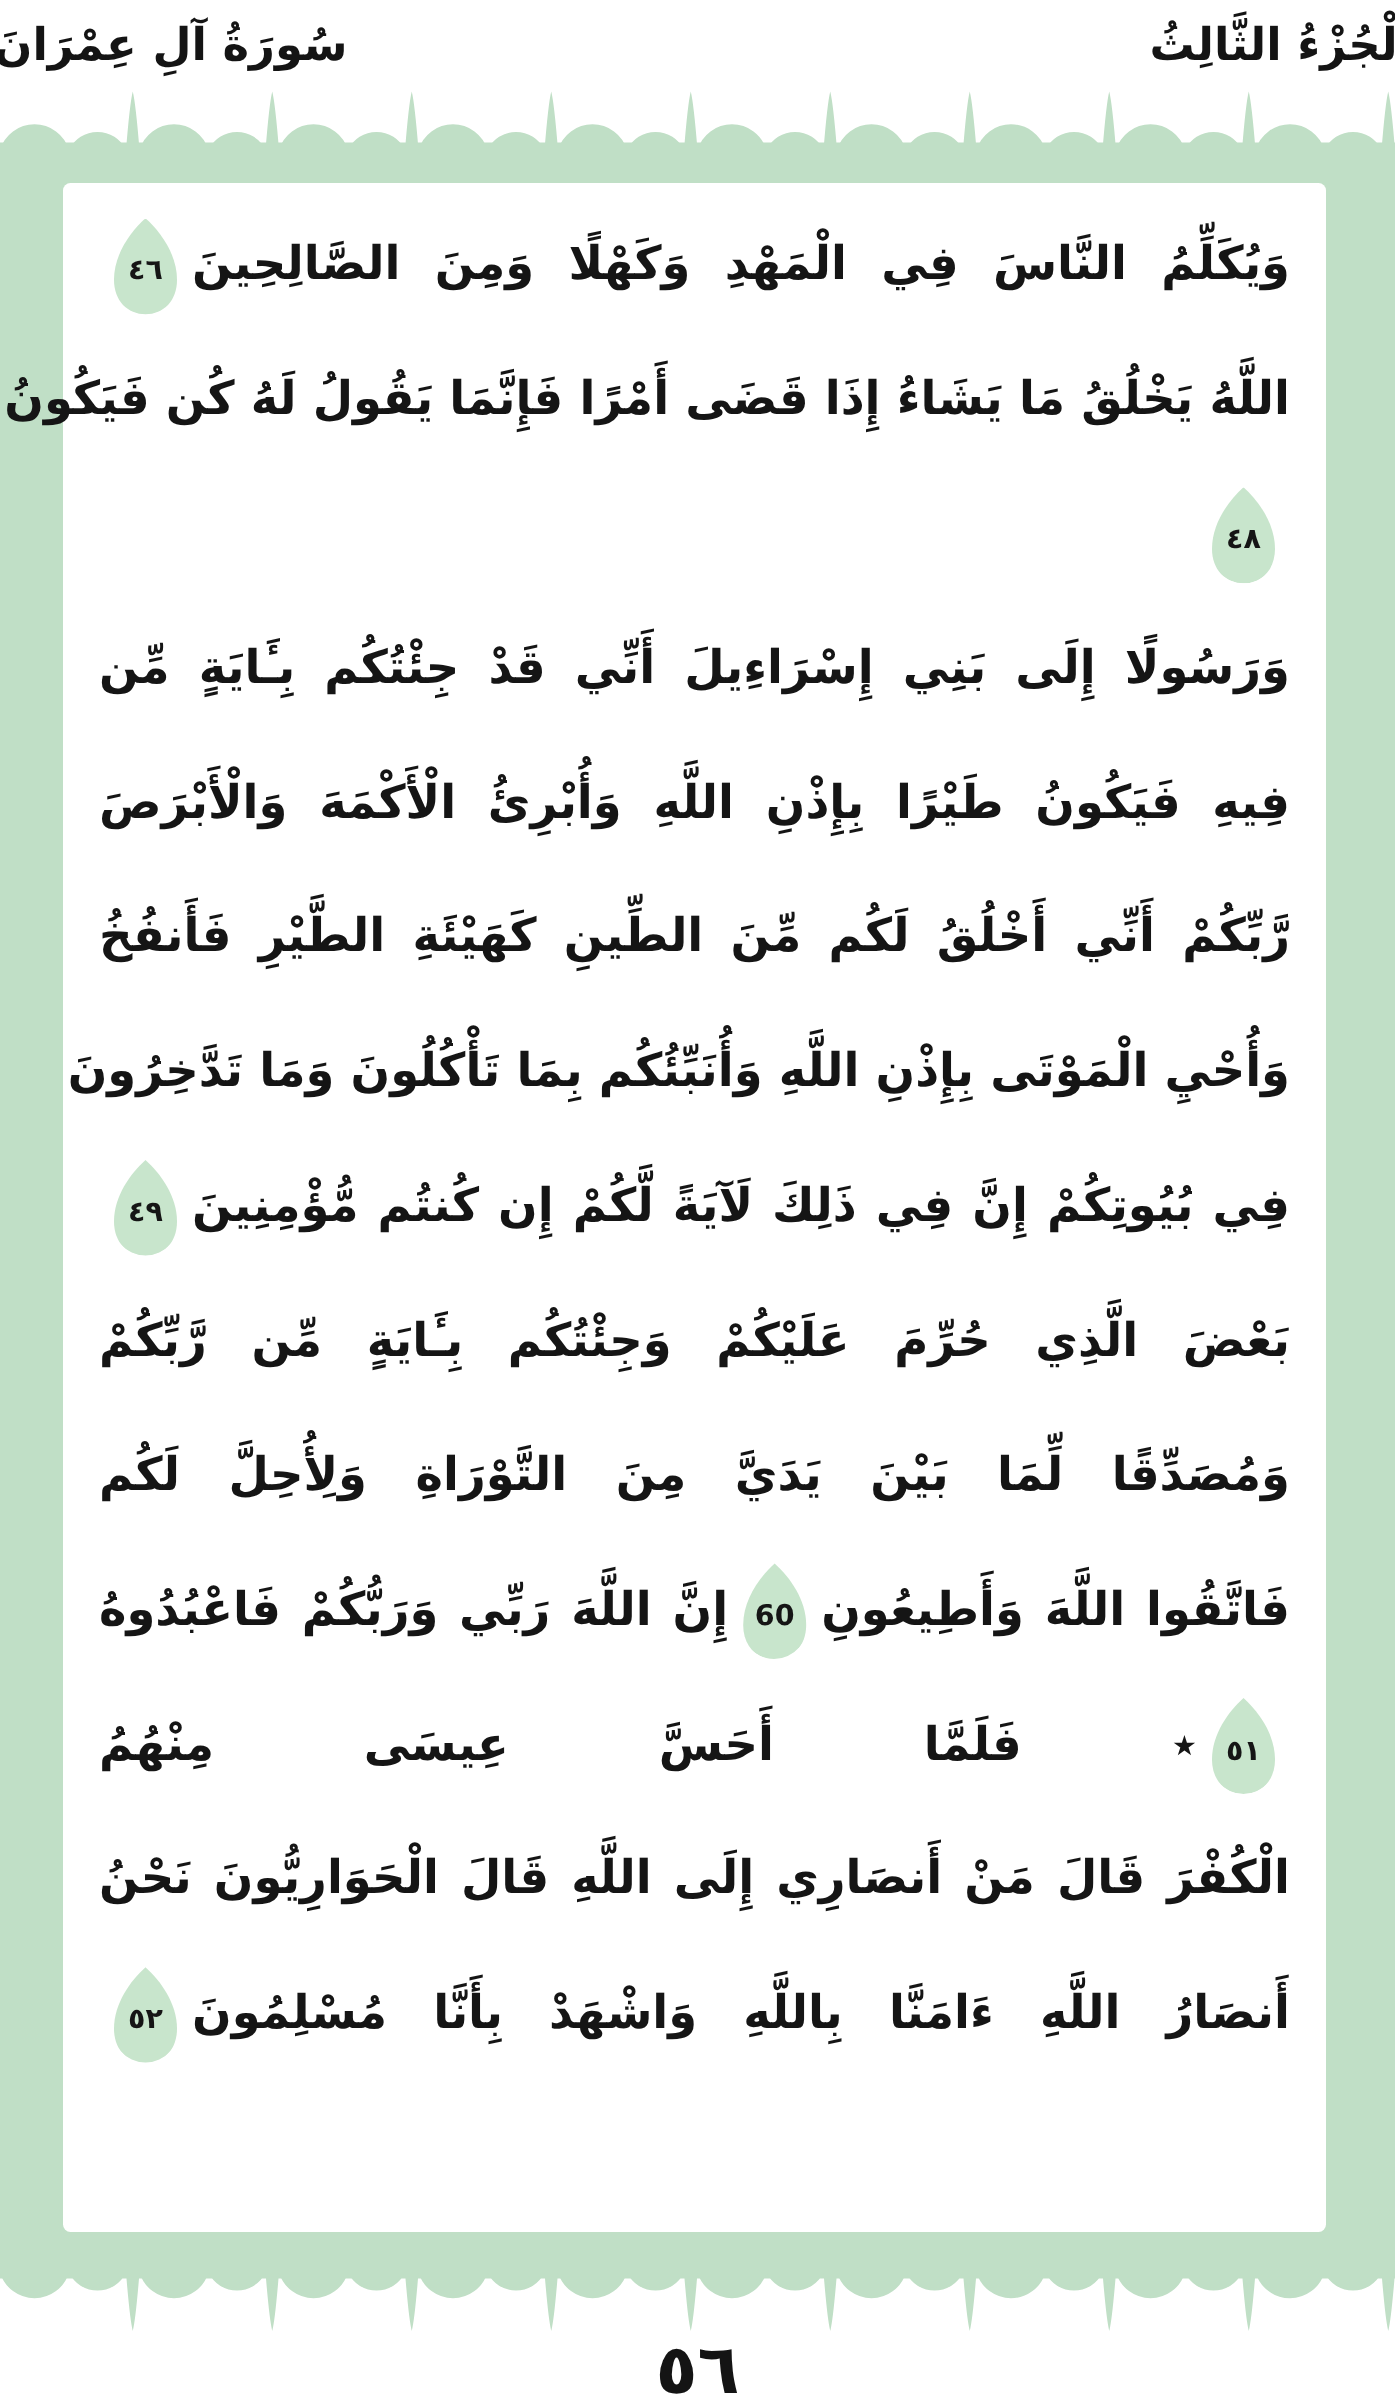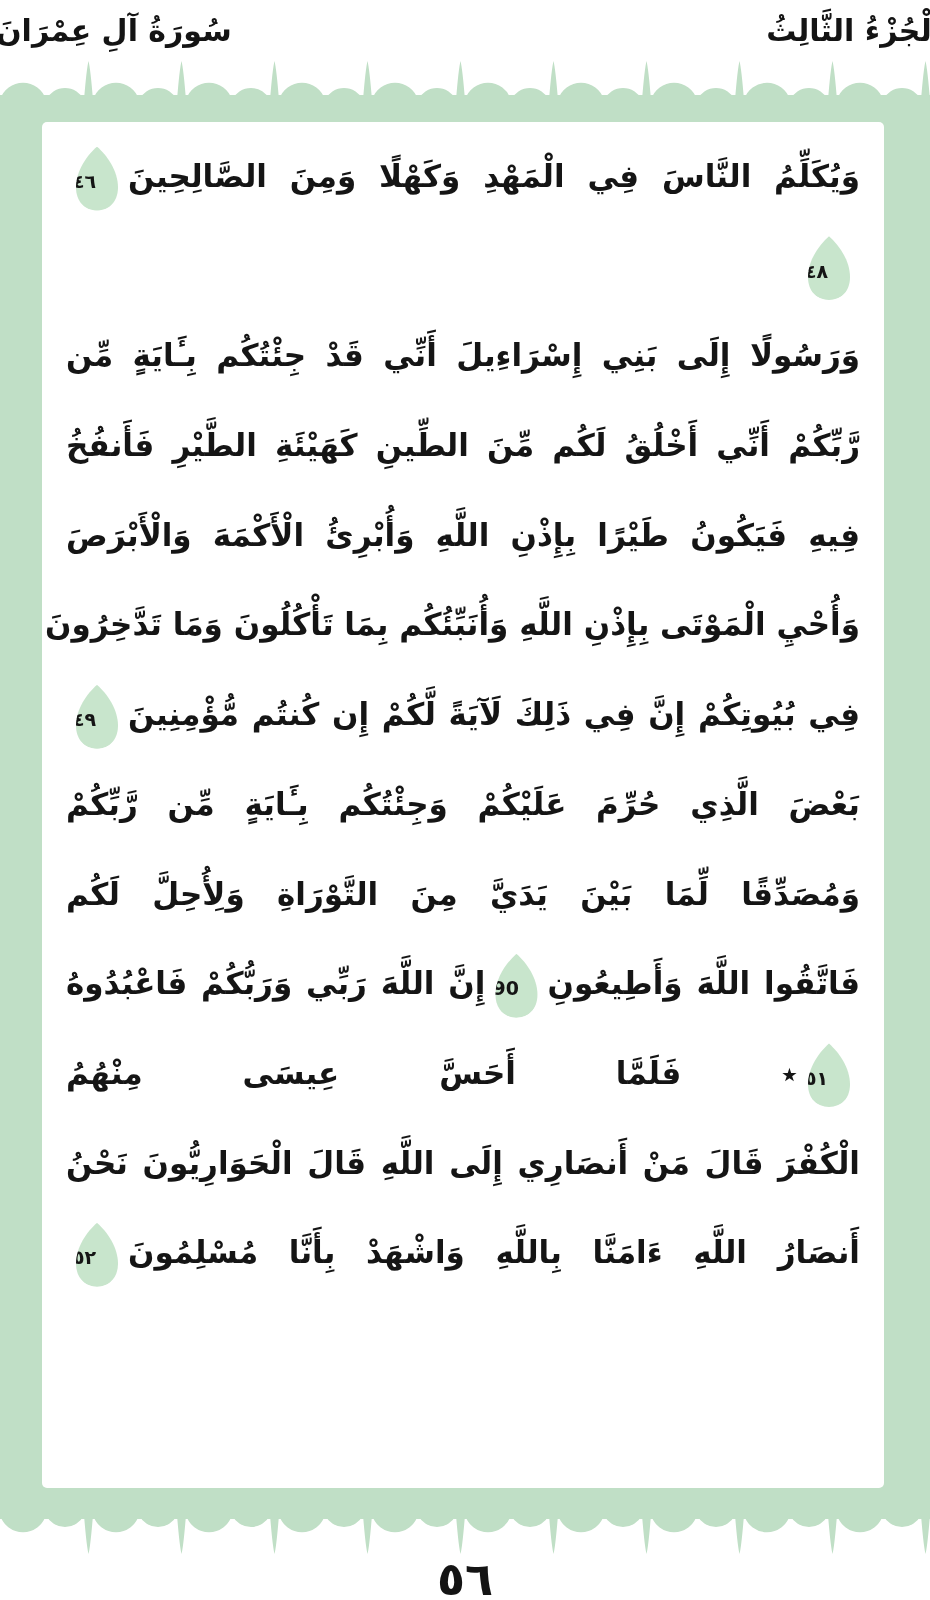--- a/index.html
+++ b/index.html
@@ -37,21 +37,21 @@
     position:absolute;left:24px;top:10px;width:794px;height:1346px;
     direction:rtl;
   }
   .qline{
     height:89.7px;line-height:89.7px;white-space:nowrap;
     text-align:justify;text-align-last:justify;
     font-size:31px;font-weight:bold;color:#151515;
   }
   .qtext{display:inline;}
   .ayah-marker{
-    display:inline-flex;align-items:center;justify-content:flex-end;
+    display:inline-flex;align-items:center;justify-content:center;
     width:48px;height:64px;vertical-align:middle;margin:0 7px;
     background:var(--marker-green);
     border-radius:50% 50% 50% 50% / 58% 58% 42% 42%;
     clip-path:path("M24,0 C34,9 45,24 45,41 C45,55 36,64 24,64 C12,64 3,55 3,41 C3,24 14,9 24,0 Z");
   }
   .ayah-num{
     font-size:19px;font-weight:bold;color:#151515;line-height:1;
     padding-top:6px;
   }
 
@@ -75,34 +75,35 @@
   </svg>
   <svg class="scallop scallop-bottom" viewBox="0 0 930 100" preserveAspectRatio="none">
     <path id="scallop-path-bottom" transform="translate(0,100) scale(1,-1)" fill="#c0dfc6" d="M0,45 A24,24 0 0 1 46,45 A21,21 0 0 1 84,45 Q86.5,14 88.5,6 Q90.5,14 93,45 A24,24 0 0 1 139,45 A21,21 0 0 1 177,45 Q179.5,14 181.5,6 Q183.5,14 186,45 A24,24 0 0 1 232,45 A21,21 0 0 1 270,45 Q272.5,14 274.5,6 Q276.5,14 279,45 A24,24 0 0 1 325,45 A21,21 0 0 1 363,45 Q365.5,14 367.5,6 Q369.5,14 372,45 A24,24 0 0 1 418,45 A21,21 0 0 1 456,45 Q458.5,14 460.5,6 Q462.5,14 465,45 A24,24 0 0 1 511,45 A21,21 0 0 1 549,45 Q551.5,14 553.5,6 Q555.5,14 558,45 A24,24 0 0 1 604,45 A21,21 0 0 1 642,45 Q644.5,14 646.5,6 Q648.5,14 651,45 A24,24 0 0 1 697,45 A21,21 0 0 1 735,45 Q737.5,14 739.5,6 Q741.5,14 744,45 A24,24 0 0 1 790,45 A21,21 0 0 1 828,45 Q830.5,14 832.5,6 Q834.5,14 837,45 A24,24 0 0 1 883,45 A21,21 0 0 1 921,45 Q923.5,14 925.5,6 Q927.5,14 930,45 L930,100 L0,100 Z"></path>
   </svg>
 
   <div class="page-panel">
     <div class="lines">
         <div class="qline"><span class="qtext">وَيُكَلِّمُ النَّاسَ فِي الْمَهْدِ وَكَهْلًا وَمِنَ الصَّالِحِينَ</span><span class="ayah-marker">
             <span class="ayah-num">٤٦</span>
           </span></div>
+        <div class="qline"><span class="qtext">اللَّهُ يَخْلُقُ مَا يَشَاءُ إِذَا قَضَى أَمْرًا فَإِنَّمَا يَقُولُ لَهُ كُن فَيَكُونُ</span></div>
         <div class="qline"><span class="ayah-marker">
             <span class="ayah-num">٤٨</span>
           </span></div>
         <div class="qline"><span class="qtext">وَرَسُولًا إِلَى بَنِي إِسْرَاءِيلَ أَنِّي قَدْ جِئْتُكُم بِـَٔايَةٍ مِّن</span></div>
+        <div class="qline"><span class="qtext">فِيهِ فَيَكُونُ طَيْرًا بِإِذْنِ اللَّهِ وَأُبْرِئُ الْأَكْمَهَ وَالْأَبْرَصَ</span></div>
         <div class="qline"><span class="qtext">رَّبِّكُمْ أَنِّي أَخْلُقُ لَكُم مِّنَ الطِّينِ كَهَيْئَةِ الطَّيْرِ فَأَنفُخُ</span></div>
-        <div class="qline"><span class="qtext">فِيهِ فَيَكُونُ طَيْرًا بِإِذْنِ اللَّهِ وَأُبْرِئُ الْأَكْمَهَ وَالْأَبْرَصَ</span></div>
         <div class="qline"><span class="qtext">وَأُحْيِ الْمَوْتَى بِإِذْنِ اللَّهِ وَأُنَبِّئُكُم بِمَا تَأْكُلُونَ وَمَا تَدَّخِرُونَ</span></div>
         <div class="qline"><span class="qtext">فِي بُيُوتِكُمْ إِنَّ فِي ذَلِكَ لَآيَةً لَّكُمْ إِن كُنتُم مُّؤْمِنِينَ</span><span class="ayah-marker">
             <span class="ayah-num">٤٩</span>
           </span></div>
         <div class="qline"><span class="qtext">بَعْضَ الَّذِي حُرِّمَ عَلَيْكُمْ وَجِئْتُكُم بِـَٔايَةٍ مِّن رَّبِّكُمْ</span></div>
         <div class="qline"><span class="qtext">وَمُصَدِّقًا لِّمَا بَيْنَ يَدَيَّ مِنَ التَّوْرَاةِ وَلِأُحِلَّ لَكُم</span></div>
         <div class="qline"><span class="qtext">فَاتَّقُوا اللَّهَ وَأَطِيعُونِ</span><span class="ayah-marker">
-            <span class="ayah-num">90</span>
+            <span class="ayah-num">60</span>
           </span><span class="qtext">إِنَّ اللَّهَ رَبِّي وَرَبُّكُمْ فَاعْبُدُوهُ</span></div>
         <div class="qline"><span class="ayah-marker">
             <span class="ayah-num">٥١</span>
           </span><span class="qtext">٭ فَلَمَّا أَحَسَّ عِيسَى مِنْهُمُ</span></div>
         <div class="qline"><span class="qtext">الْكُفْرَ قَالَ مَنْ أَنصَارِي إِلَى اللَّهِ قَالَ الْحَوَارِيُّونَ نَحْنُ</span></div>
         <div class="qline"><span class="qtext">أَنصَارُ اللَّهِ ءَامَنَّا بِاللَّهِ وَاشْهَدْ بِأَنَّا مُسْلِمُونَ</span><span class="ayah-marker">
             <span class="ayah-num">٥٢</span>
           </span></div>
       </div>
   </div>

